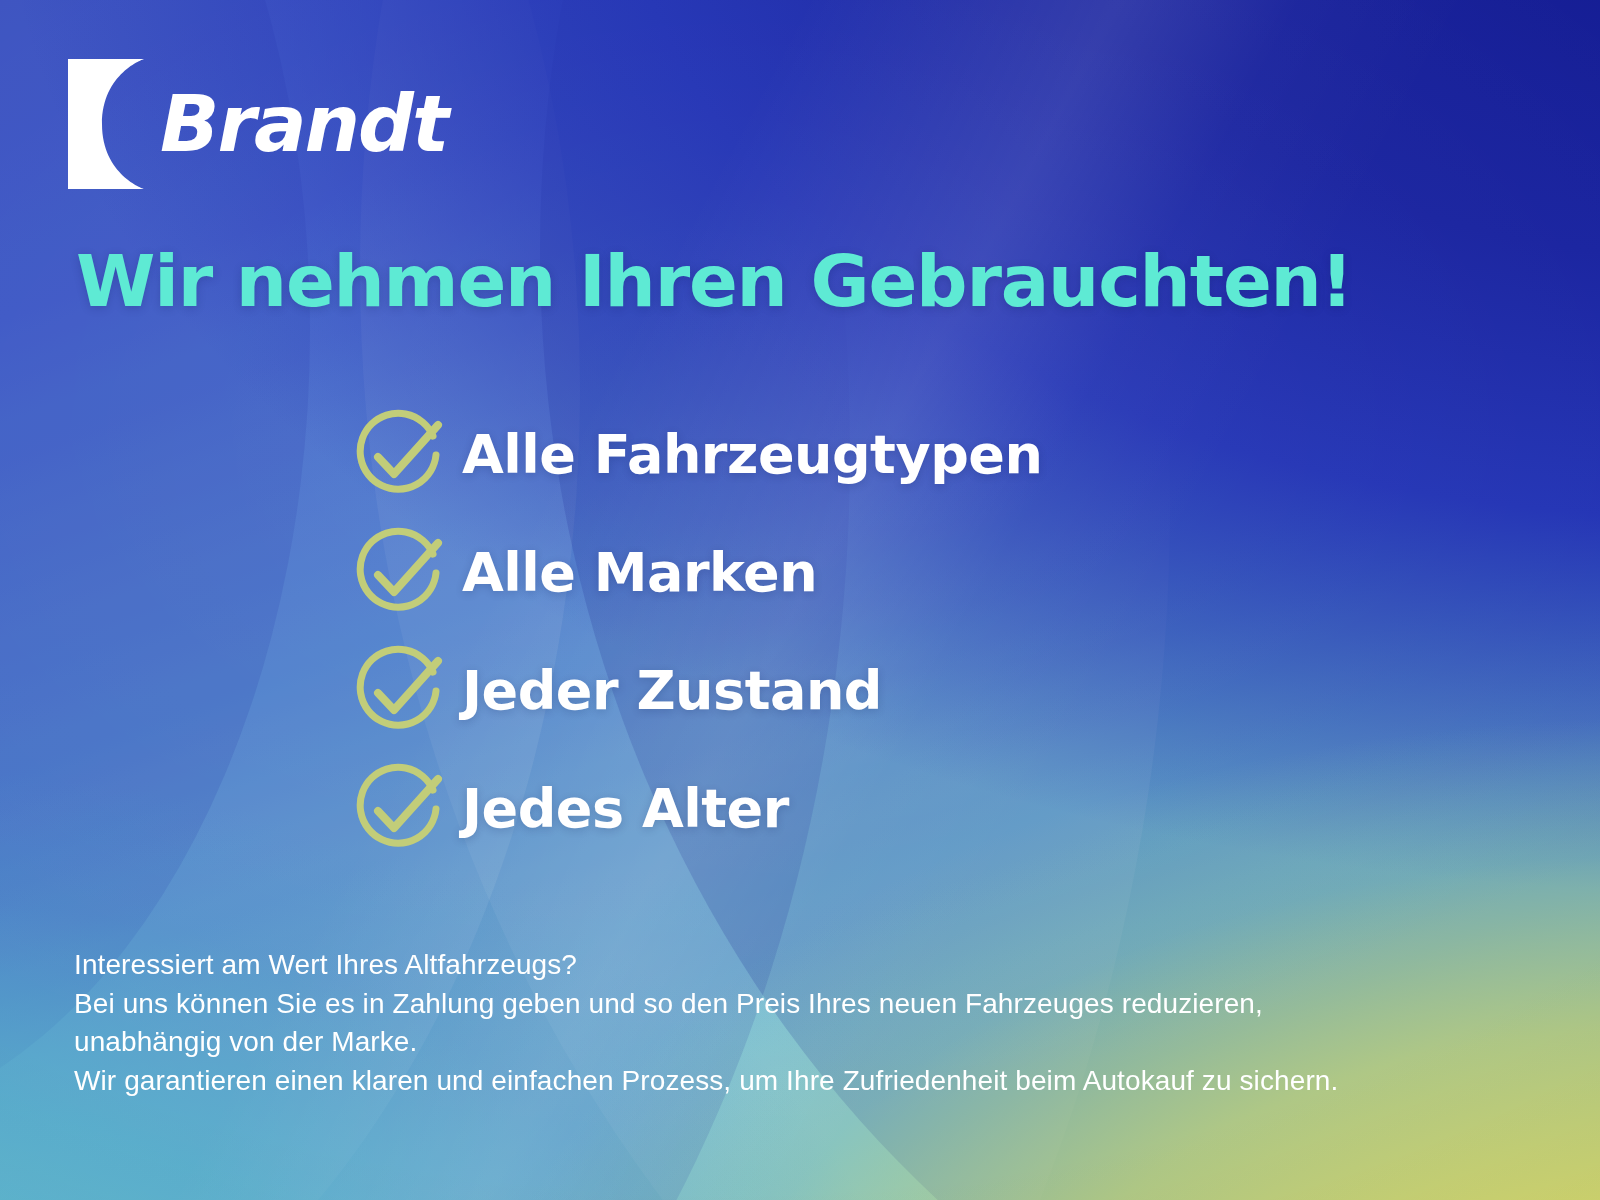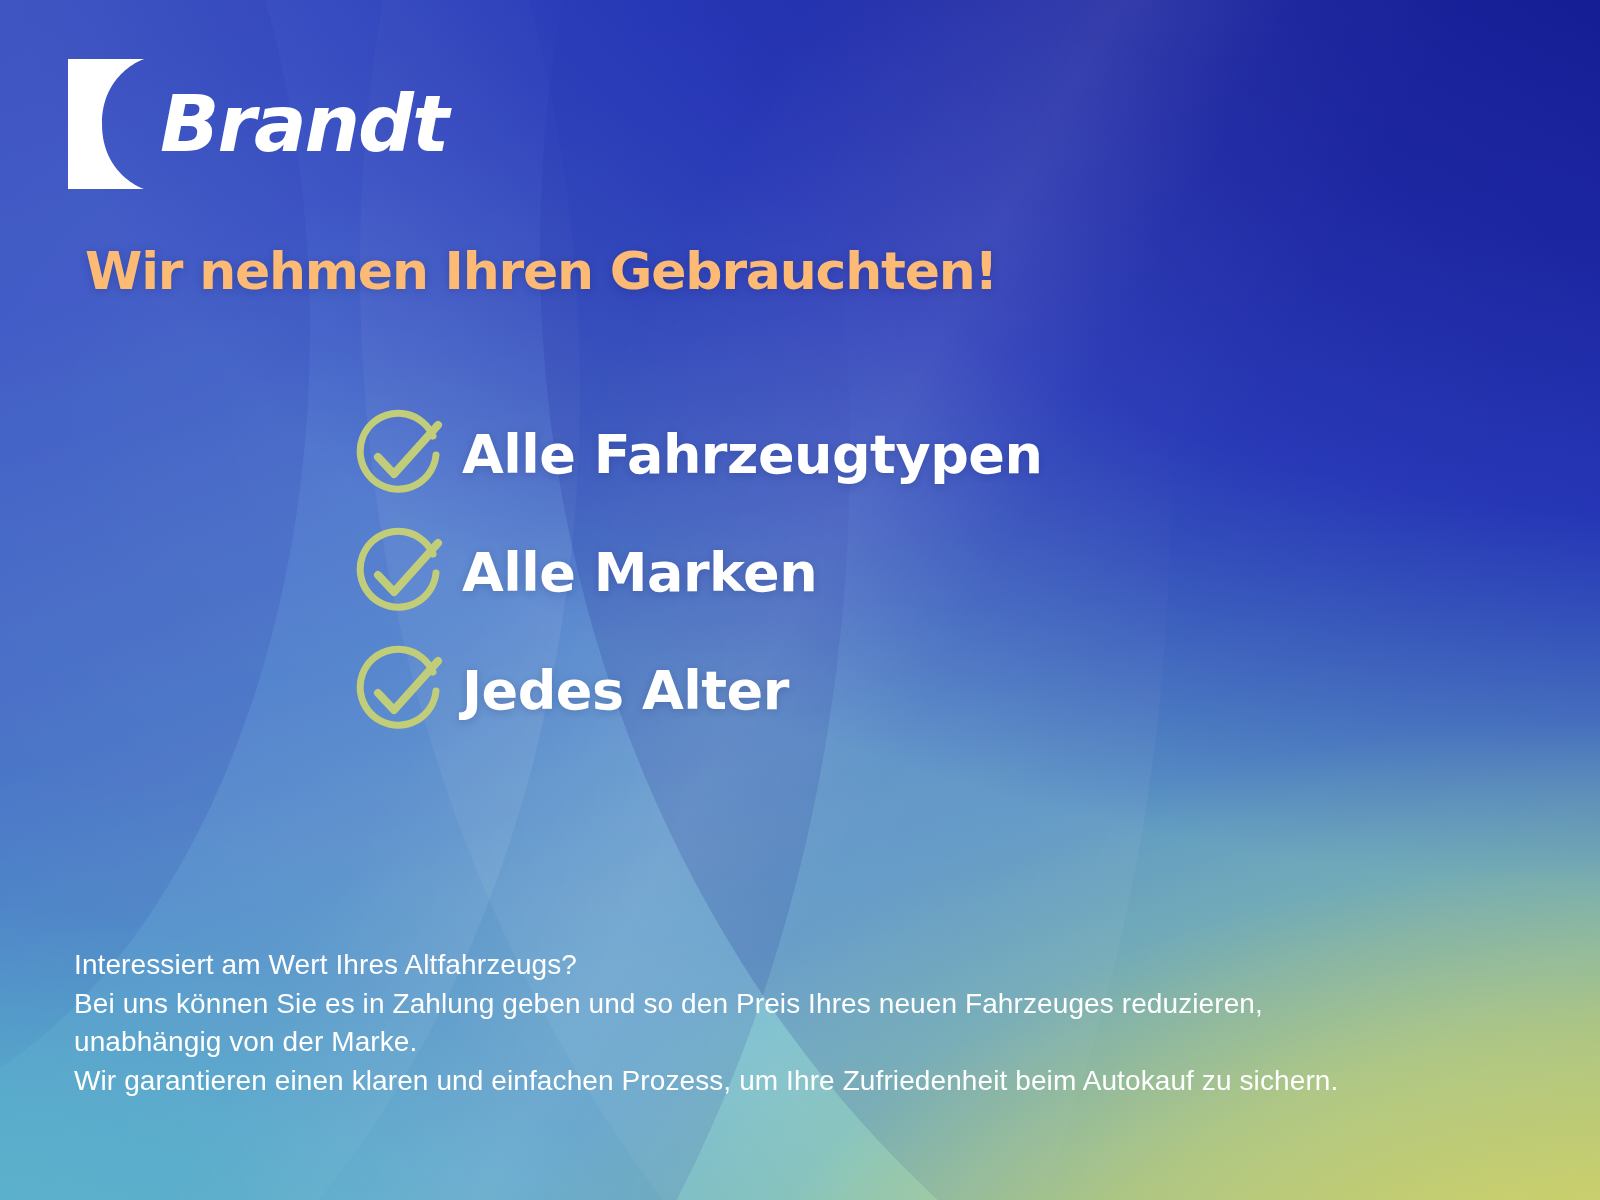--- a/index.html
+++ b/index.html
@@ -149,26 +149,26 @@
     font-style: italic;
     font-size: 78px;
     letter-spacing: -2px;
     line-height: 1;
     white-space: nowrap;
   }
 
   
   .headline {
     position: absolute;
-    left: 85px;
+    left: 76px;
     top: 243px;
-    color: #fdba74;
+    color: #5eead4;
     font-family: "DejaVu Sans", sans-serif;
     font-weight: bold;
-    font-size: 52px;
+    font-size: 72px;
     line-height: 1.08;
     letter-spacing: -1.2px;
     white-space: nowrap;
     text-shadow: 0 2px 10px rgba(10,20,80,0.20);
   }
 
   
   .benefits {
     position: absolute;
     left: 352px;
@@ -259,20 +259,29 @@
       <div class="benefit-row">
         <span class="benefit-icon">
           <svg width="92" height="92" viewBox="0 0 92 92" aria-hidden="true">
             <path d="M81 27 A38 38 0 1 0 84 46" fill="none" stroke="#c2cd79" stroke-width="7" stroke-linecap="round"></path>
             <path d="M26 48 L42 65 L86 16" fill="none" stroke="#c2cd79" stroke-width="8" stroke-linecap="round" stroke-linejoin="round"></path>
           </svg>
         </span>
         <span class="benefit-label">Alle Marken</span>
       </div>
 
+      <div class="benefit-row">
+        <span class="benefit-icon">
+          <svg width="92" height="92" viewBox="0 0 92 92" aria-hidden="true">
+            <path d="M81 27 A38 38 0 1 0 84 46" fill="none" stroke="#c2cd79" stroke-width="7" stroke-linecap="round"></path>
+            <path d="M26 48 L42 65 L86 16" fill="none" stroke="#c2cd79" stroke-width="8" stroke-linecap="round" stroke-linejoin="round"></path>
+          </svg>
+        </span>
+        <span class="benefit-label">Jeder Zustand</span>
+      </div>
 
       <div class="benefit-row">
         <span class="benefit-icon">
           <svg width="92" height="92" viewBox="0 0 92 92" aria-hidden="true">
             <path d="M81 27 A38 38 0 1 0 84 46" fill="none" stroke="#c2cd79" stroke-width="7" stroke-linecap="round"></path>
             <path d="M26 48 L42 65 L86 16" fill="none" stroke="#c2cd79" stroke-width="8" stroke-linecap="round" stroke-linejoin="round"></path>
           </svg>
         </span>
         <span class="benefit-label">Jedes Alter</span>
       </div>

